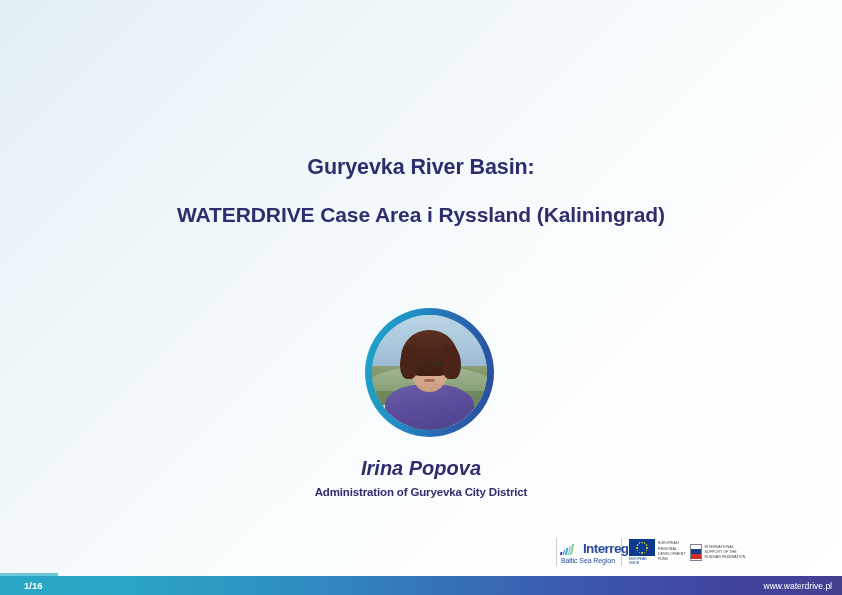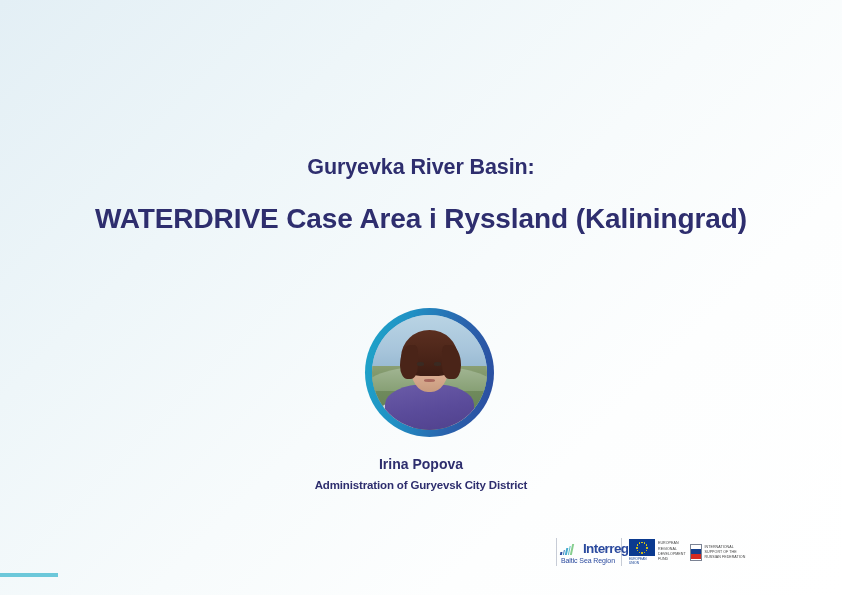--- a/index.html
+++ b/index.html
@@ -28,21 +28,21 @@
     text-align: center;
     color: #2e2e6e;
   }
   .title-line1 {
     font-size: 21.5px;
     font-weight: bold;
     letter-spacing: -0.1px;
     line-height: 1.2;
   }
   .title-line2 {
-    font-size: 28px;
+    font-size: 21px;
     font-weight: bold;
     letter-spacing: -0.1px;
     line-height: 1.2;
     margin-top: 21px;
   }
 
   
   .portrait-wrap {
     position: absolute;
     left: 365px;
@@ -173,23 +173,24 @@
   
   .presenter {
     position: absolute;
     left: 0;
     right: 0;
     top: 456px;
     text-align: center;
     color: #2e2e6e;
   }
   .presenter-name {
-    font-size: 14px;
+    font-size: 20px;
     font-weight: bold;
     line-height: 1.2;
+    font-style: italic;
   }
   .presenter-org {
     font-size: 11.5px;
     font-weight: bold;
     margin-top: 6px;
     line-height: 1.2;
     letter-spacing: -0.15px;
   }
 
   
@@ -389,21 +390,21 @@
       <div class="photo-hair-l"></div>
       <div class="photo-hair-r"></div>
       <div class="photo-eye l"></div>
       <div class="photo-eye r"></div>
       <div class="photo-mouth"></div>
     </div>
   </div>
 
   <div class="presenter">
     <div class="presenter-name">Irina Popova</div>
-    <div class="presenter-org">Administration of Guryevsk City District</div>
+    <div class="presenter-org">Administration of Guryevka City District</div>
   </div>
 
   <div class="logo-bar">
 
 
     <div class="logo-interreg">
       <div class="ir-top">
         <span class="ir-bars">
           <i></i>
             <i></i>
@@ -442,14 +443,18 @@
         <span class="ru-white"></span>
         <span class="ru-blue"></span>
         <span class="ru-red"></span>
       </div>
       <div class="ru-text">INTERNATIONAL SUPPORT OF THE RUSSIAN FEDERATION</div>
     </div>
 
   </div>
 
   <div class="footer-accent"></div>
+  <div class="footer">
+    <div class="footer-page">1/16</div>
+    <div class="footer-url">www.waterdrive.pl</div>
+  </div>
 
 </div>
 
 </body></html>

